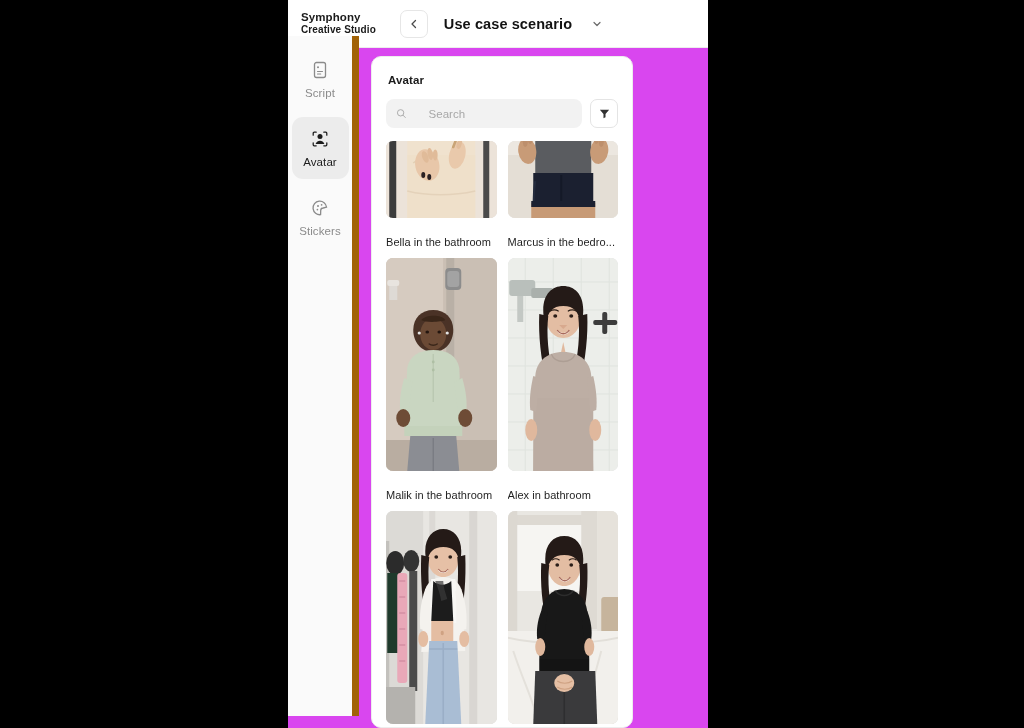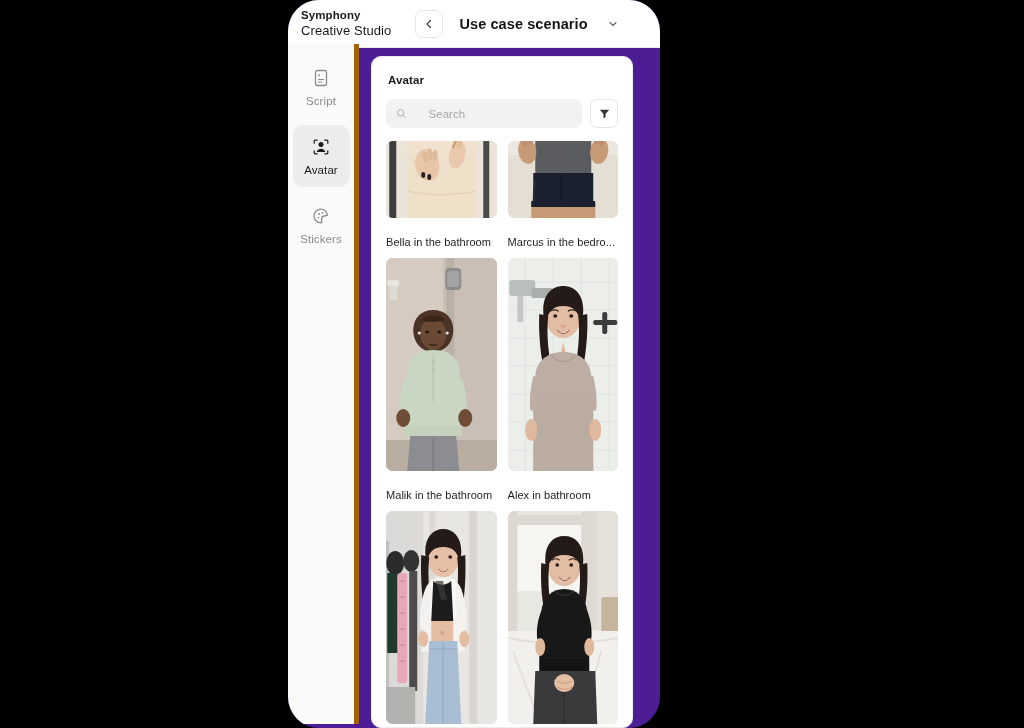--- a/index.html
+++ b/index.html
@@ -5,37 +5,36 @@
   * { box-sizing: border-box; margin: 0; padding: 0; }
   html, body {
     width: 1024px; height: 728px;
     background: #000;
     font-family: "Liberation Sans", sans-serif;
     overflow: hidden;
   }
   #app {
     position: absolute;
     left: 288px; top: 0;
-    width: 372px; height: 728px;
-    background: #4c1d95;
+    width: 420px; height: 728px;
+    background: #d946ef;
     overflow: hidden;
-    border-radius: 31px;
   }
 
   
   .header {
     position: absolute; left: 0; top: 0;
     width: 444px; height: 48px;
     background: #ffffff;
     display: flex; align-items: center;
     border-bottom: 1px solid #ececec;
   }
   .brand { margin-left: 13px; line-height: 1.18; }
   .brand-line1 { font-size: 11.5px; font-weight: bold; color: #1a1a1a; letter-spacing: .1px;}
-  .brand-line2 { font-size: 13px; font-weight: normal; color: #1a1a1a; letter-spacing: .1px;}
+  .brand-line2 { font-size: 10px; font-weight: bold; color: #1a1a1a; letter-spacing: .1px;}
   .back-btn {
     margin-left: 24px;
     width: 28px; height: 28px;
     border: 1px solid #e6e6e6; border-radius: 7px;
     background: #fff;
     display: flex; align-items: center; justify-content: center;
     cursor: pointer;
   }
   .back-btn svg { display:block; }
   .doc-title {
@@ -45,24 +44,24 @@
     white-space: nowrap;
   }
   .doc-chevron {
     margin-left: 18px; width: 14px; height: 14px;
     display: flex; align-items: center; justify-content: center;
     cursor: pointer;
   }
 
   
   .sidebar {
-    position: absolute; left: 0; top: 44px;
+    position: absolute; left: 0; top: 36px;
     width: 71px; height: 680px;
     background: #fafafa;
-    border-right: 5px solid #a16207;
+    border-right: 7px solid #a16207;
     padding-top: 12px;
   }
   .nav-item {
     width: 57px; height: 62px; margin: 0 auto 7px auto;
     border-radius: 11px;
     display: flex; flex-direction: column;
     align-items: center; justify-content: center;
     gap: 7px; cursor: pointer;
     background: transparent;
   }

